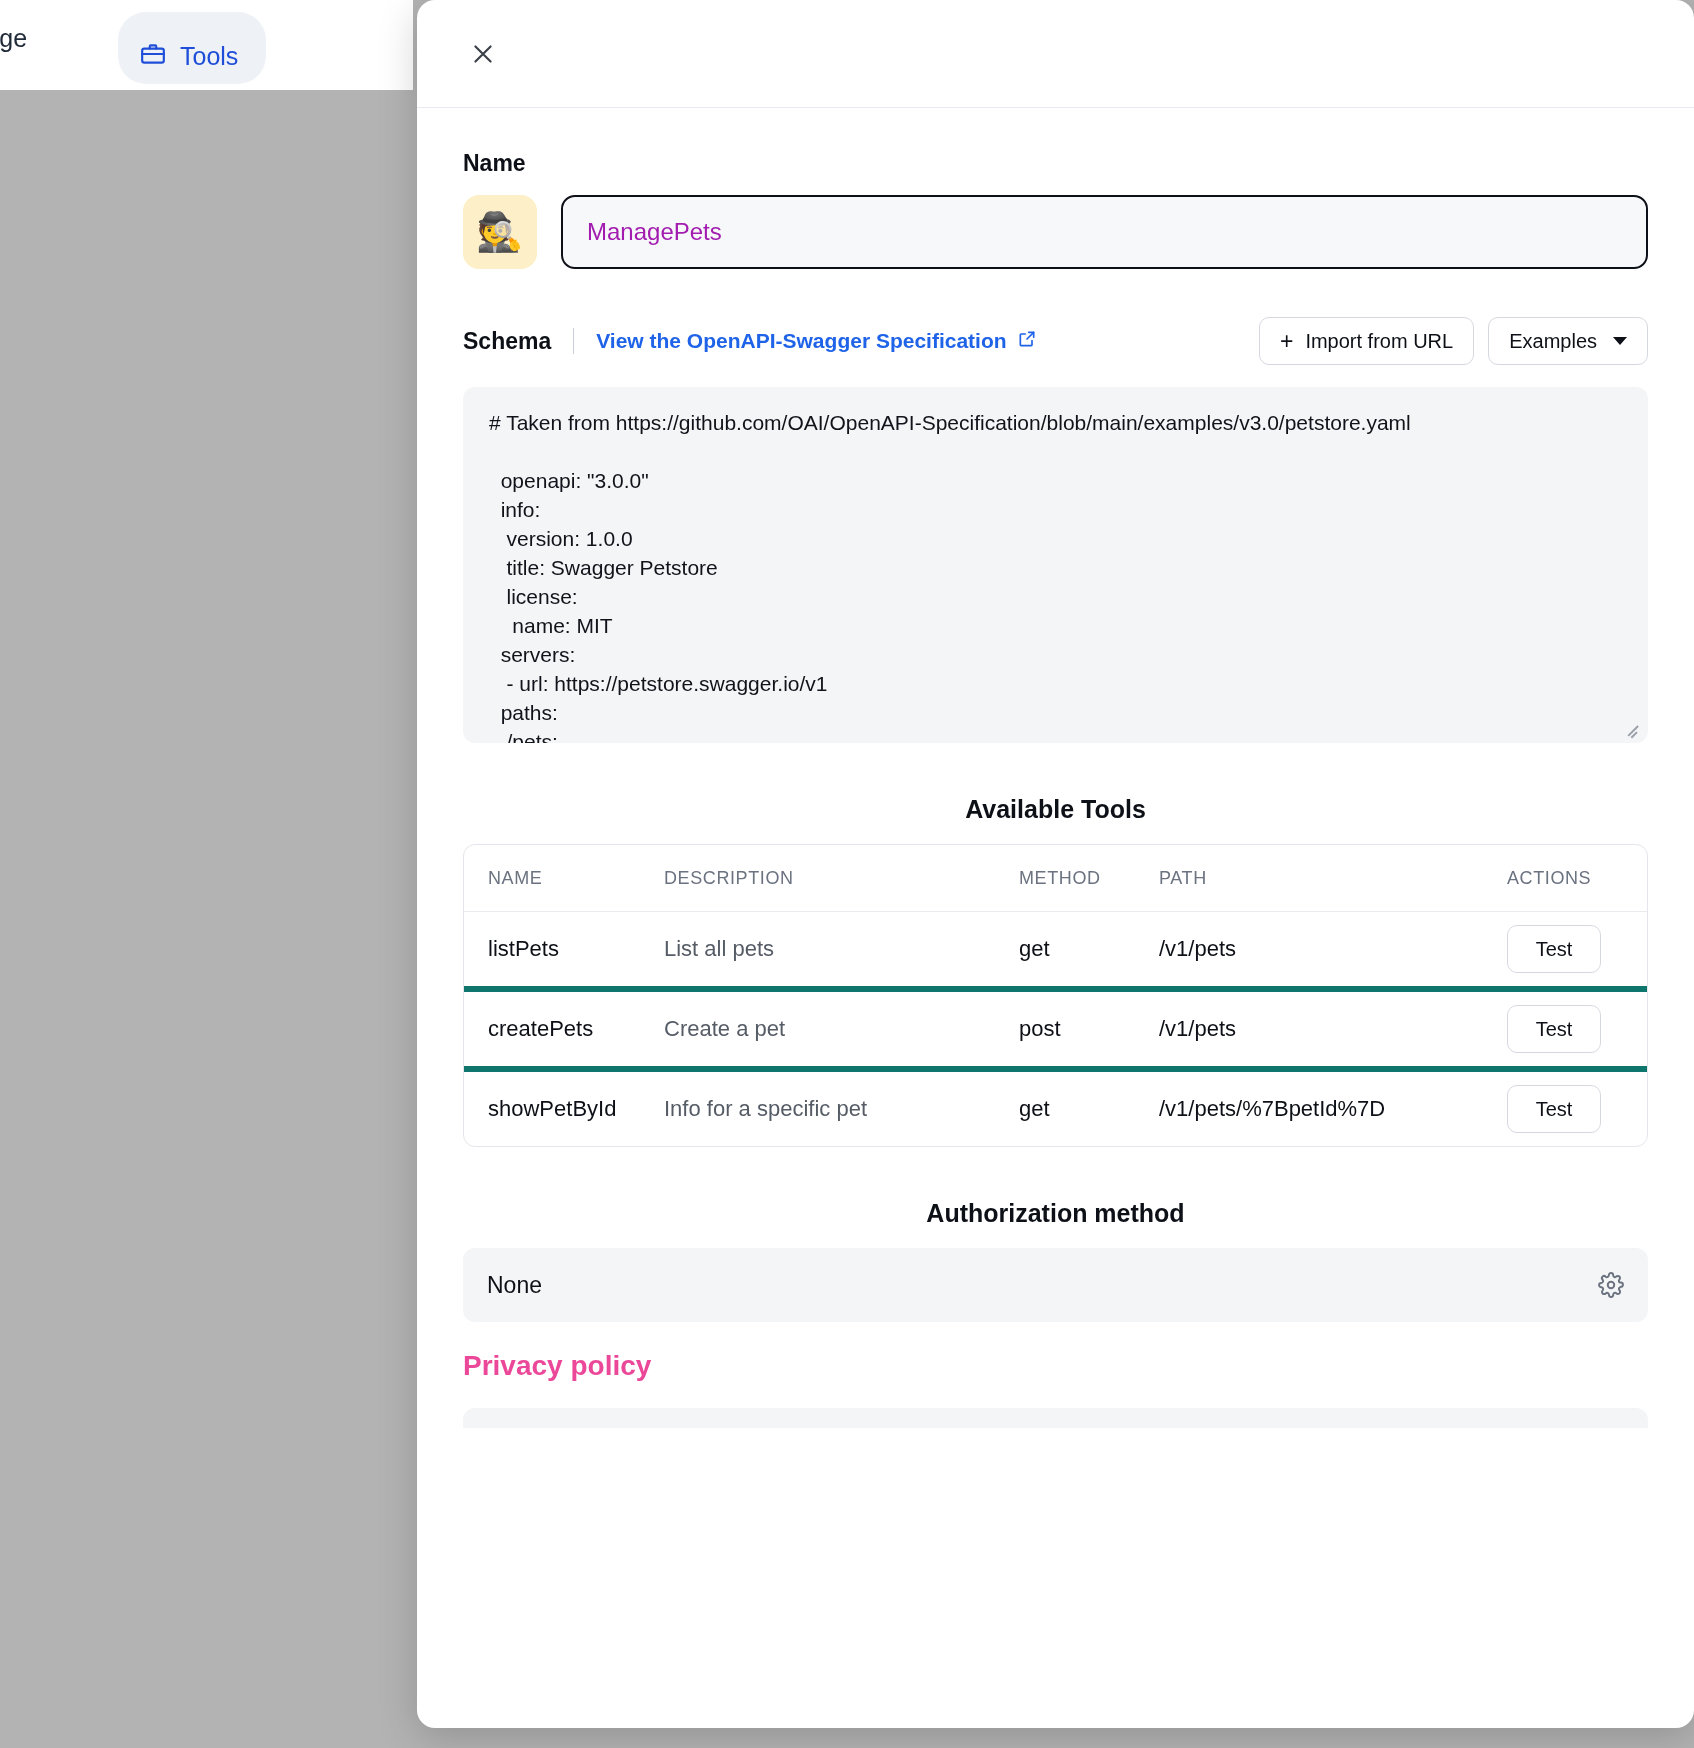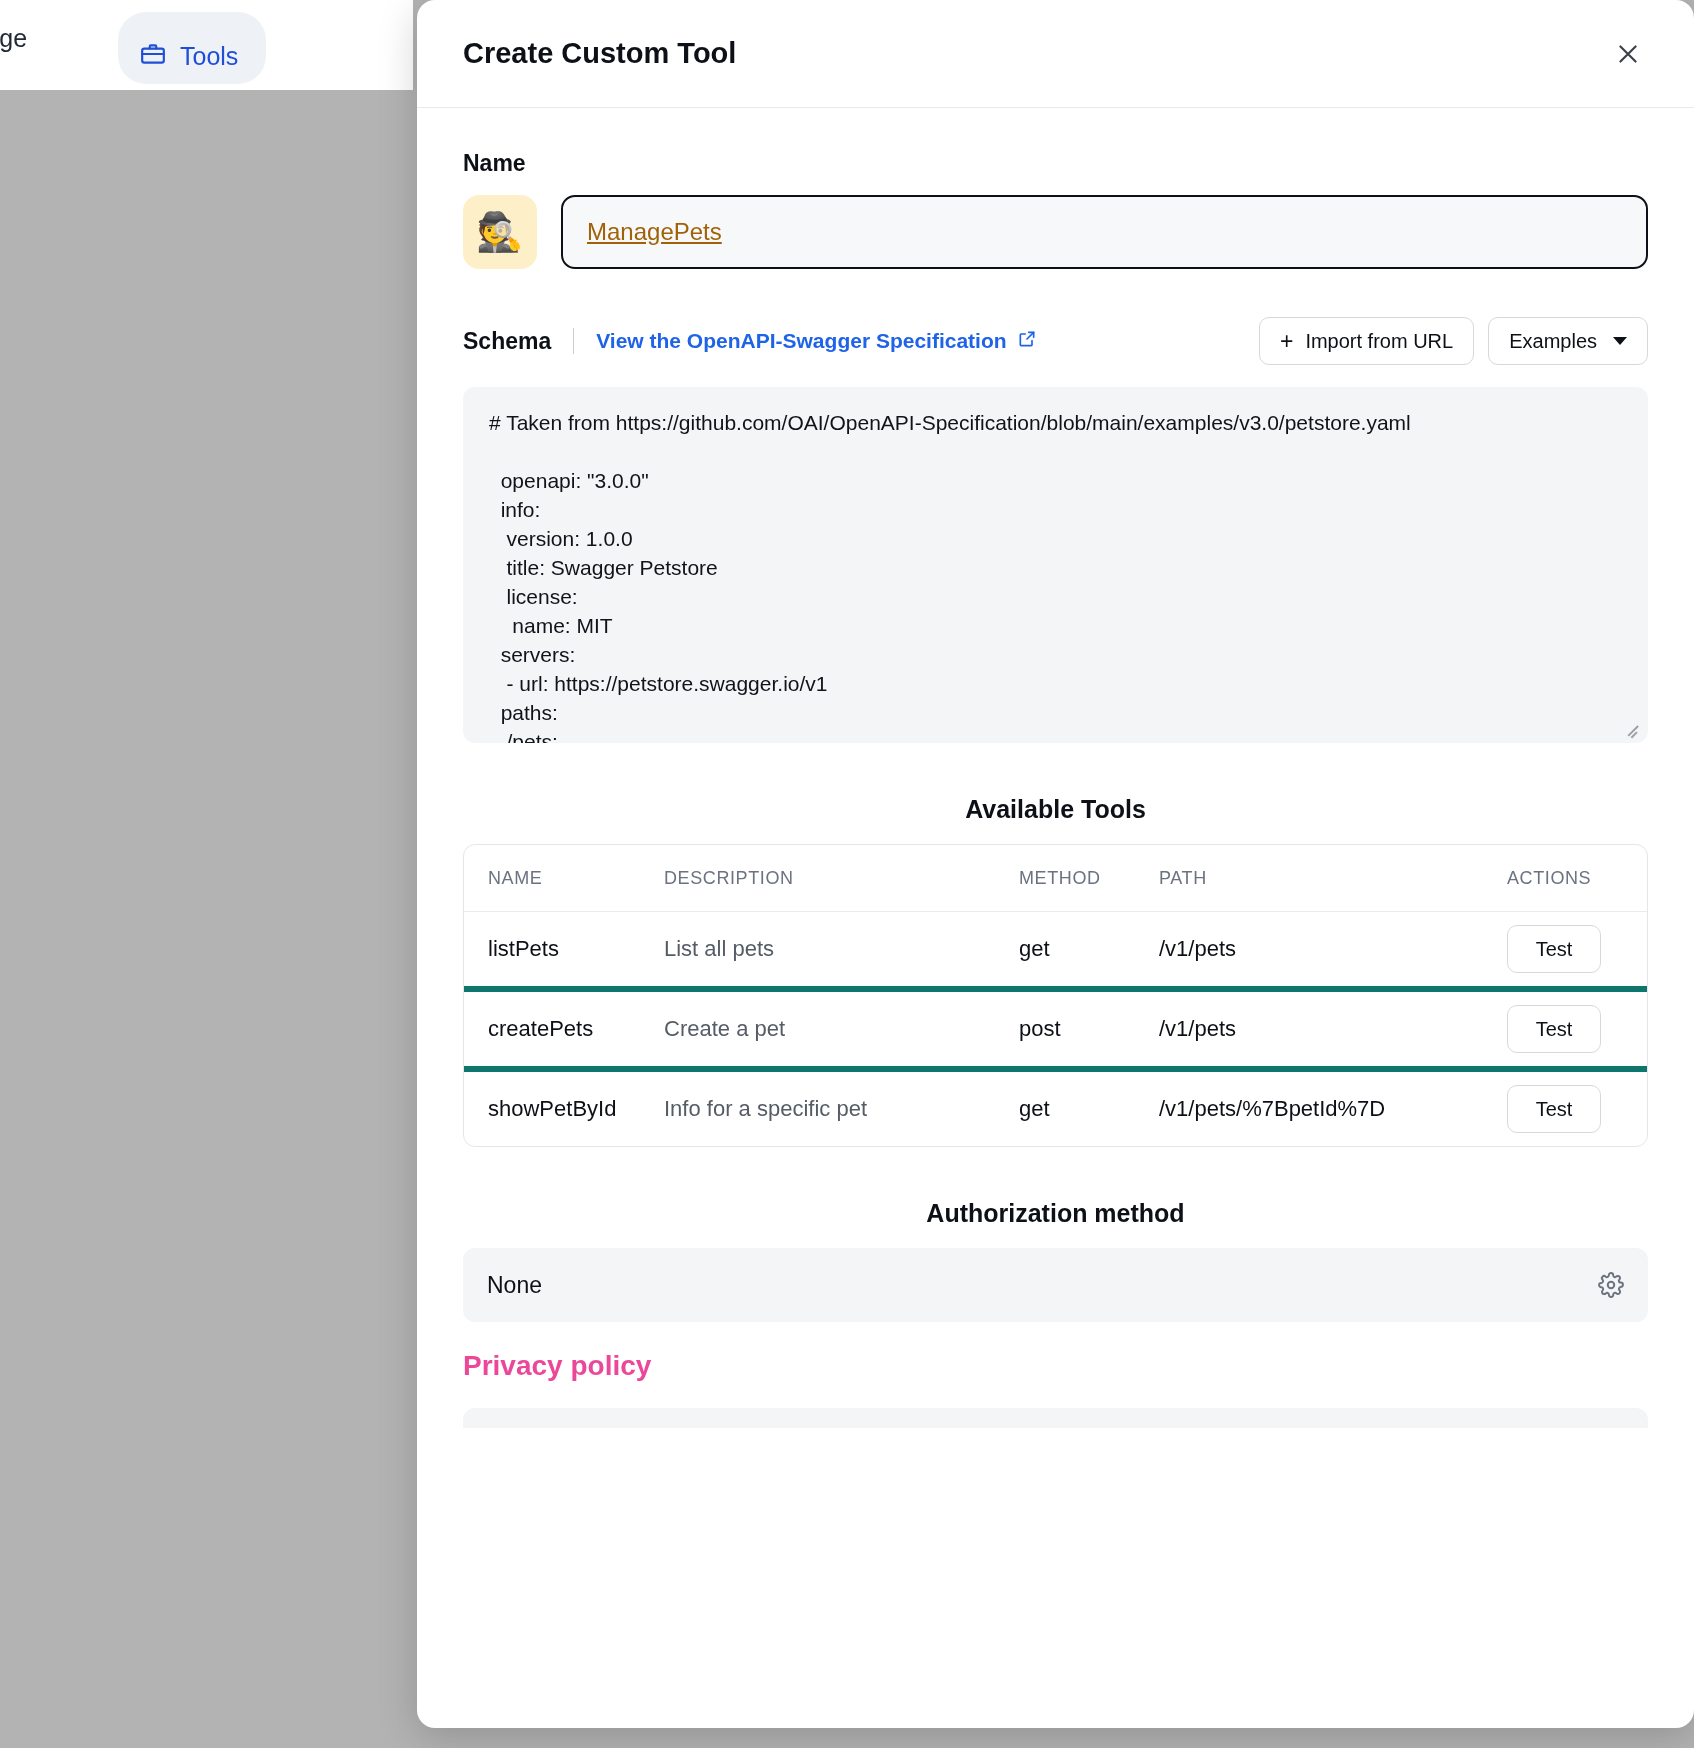--- a/index.html
+++ b/index.html
@@ -146,26 +146,25 @@
     flex: none;
     cursor: pointer;
   }
   .name-input {
     flex: 1;
     height: 74px;
     border: 2px solid #0d1117;
     border-radius: 14px;
     background: #f7f8fa;
     font-size: 24px;
-    color: #a16207;
+    color: #a21caf;
     padding: 0 24px;
     box-sizing: border-box;
     font-family: "Liberation Sans", sans-serif;
     outline: none;
-    text-decoration: underline;
   }
 
   .schema-row {
     display: flex;
     align-items: center;
     margin-top: 48px;
     gap: 0;
   }
   .schema-title {
     font-size: 23px;
@@ -403,21 +402,20 @@
       </span>
       <span class="bg-tools-label">Tools</span>
     </div>
   </div>
   <div class="bg-body"></div>
 </div>
 
 <div class="modal">
 
   <div class="modal-header">
-    <div class="modal-title">Create Custom Tool</div>
     <div class="close-btn">
       <svg width="26" height="26" viewBox="0 0 24 24" fill="none" stroke="currentColor" stroke-width="2" stroke-linecap="round">
         <path d="M5 5l14 14M19 5L5 19"></path>
       </svg>
     </div>
   </div>
 
   <div class="modal-body">
 
     <div class="field-label">Name</div>

